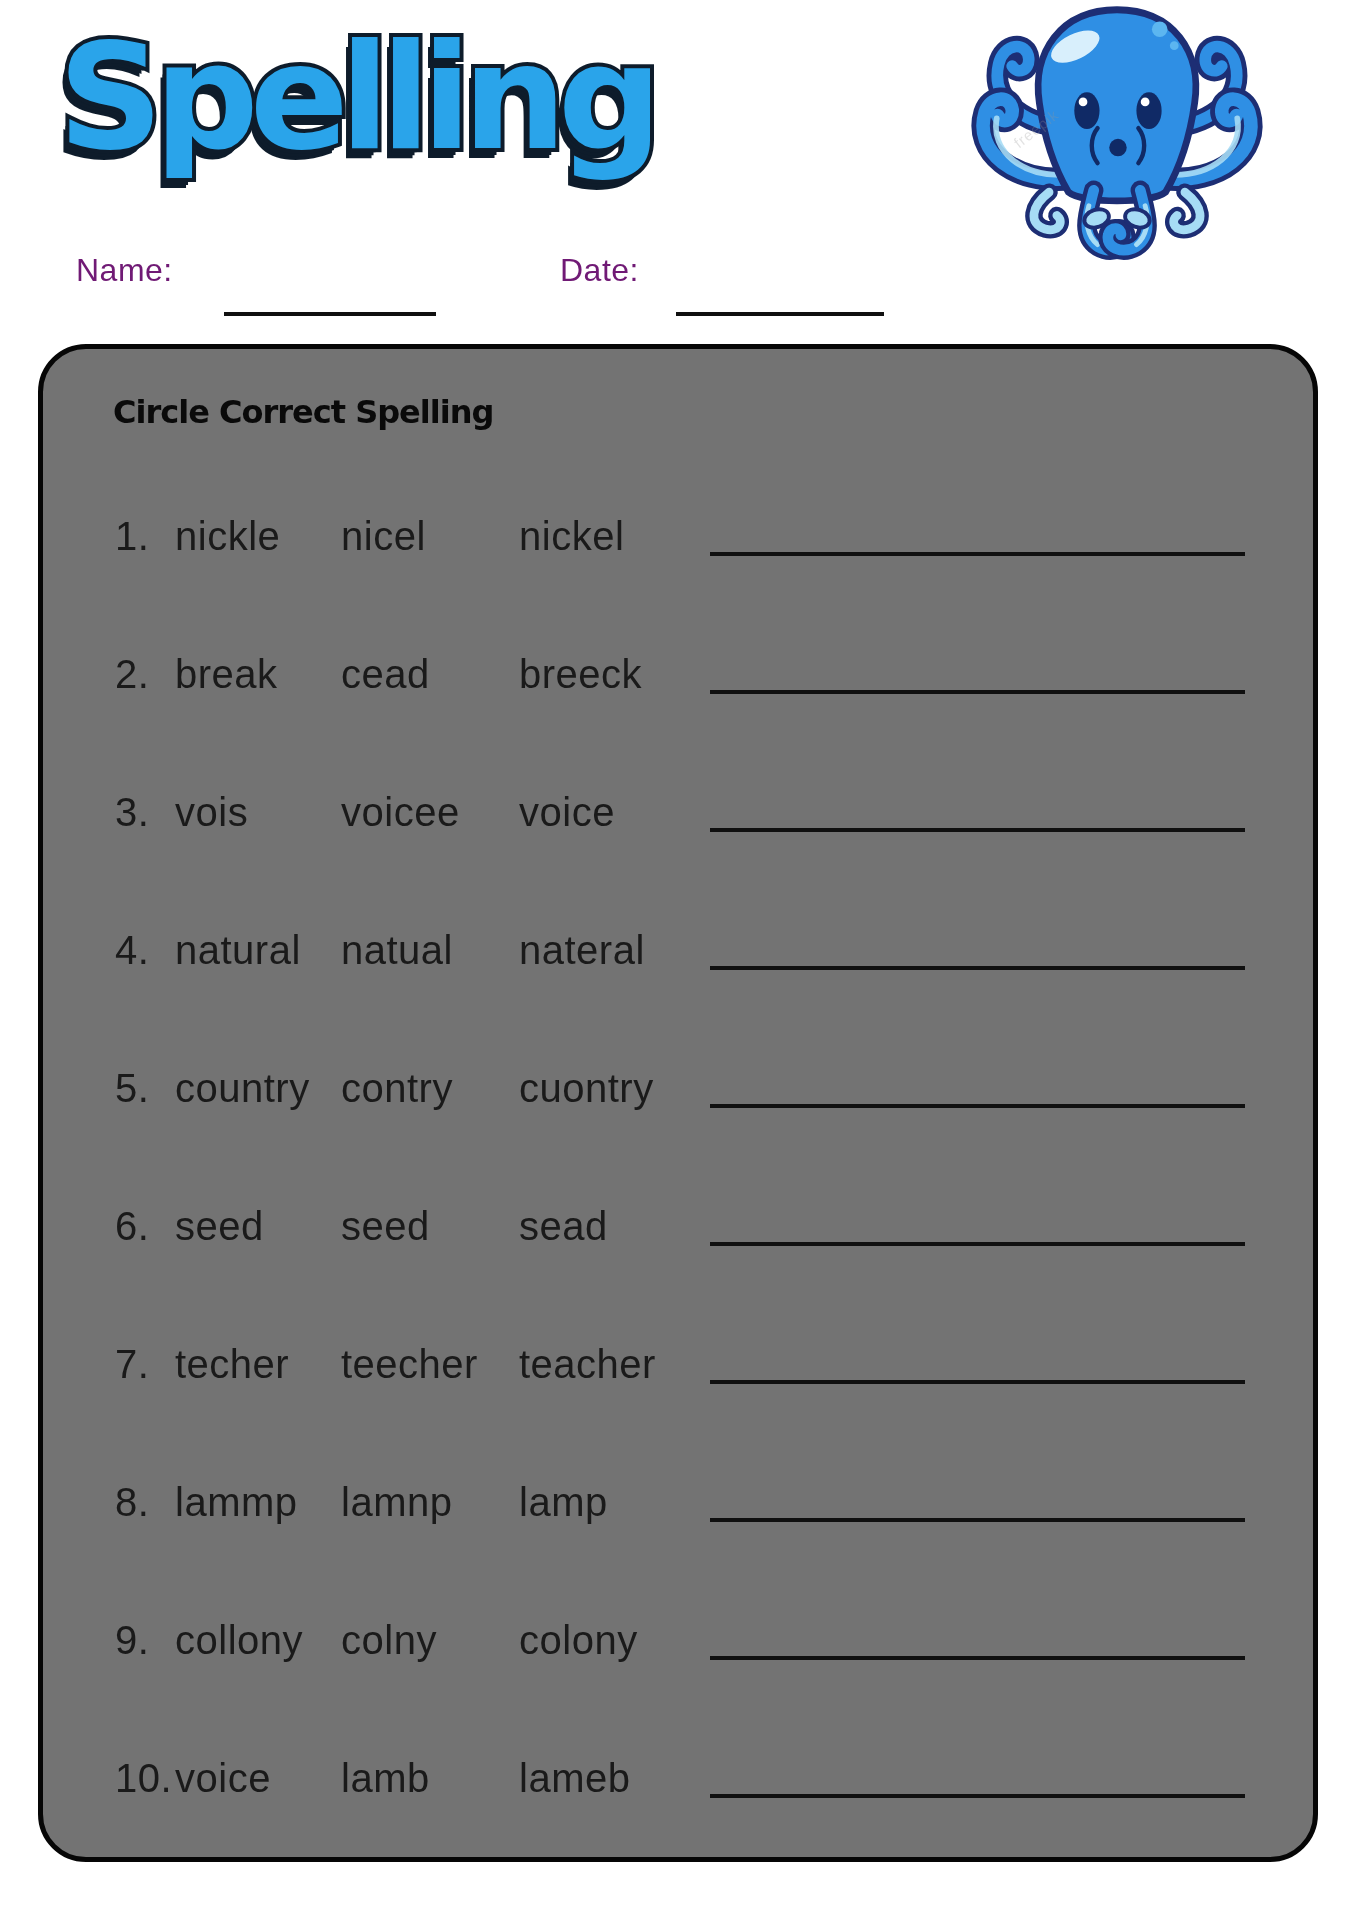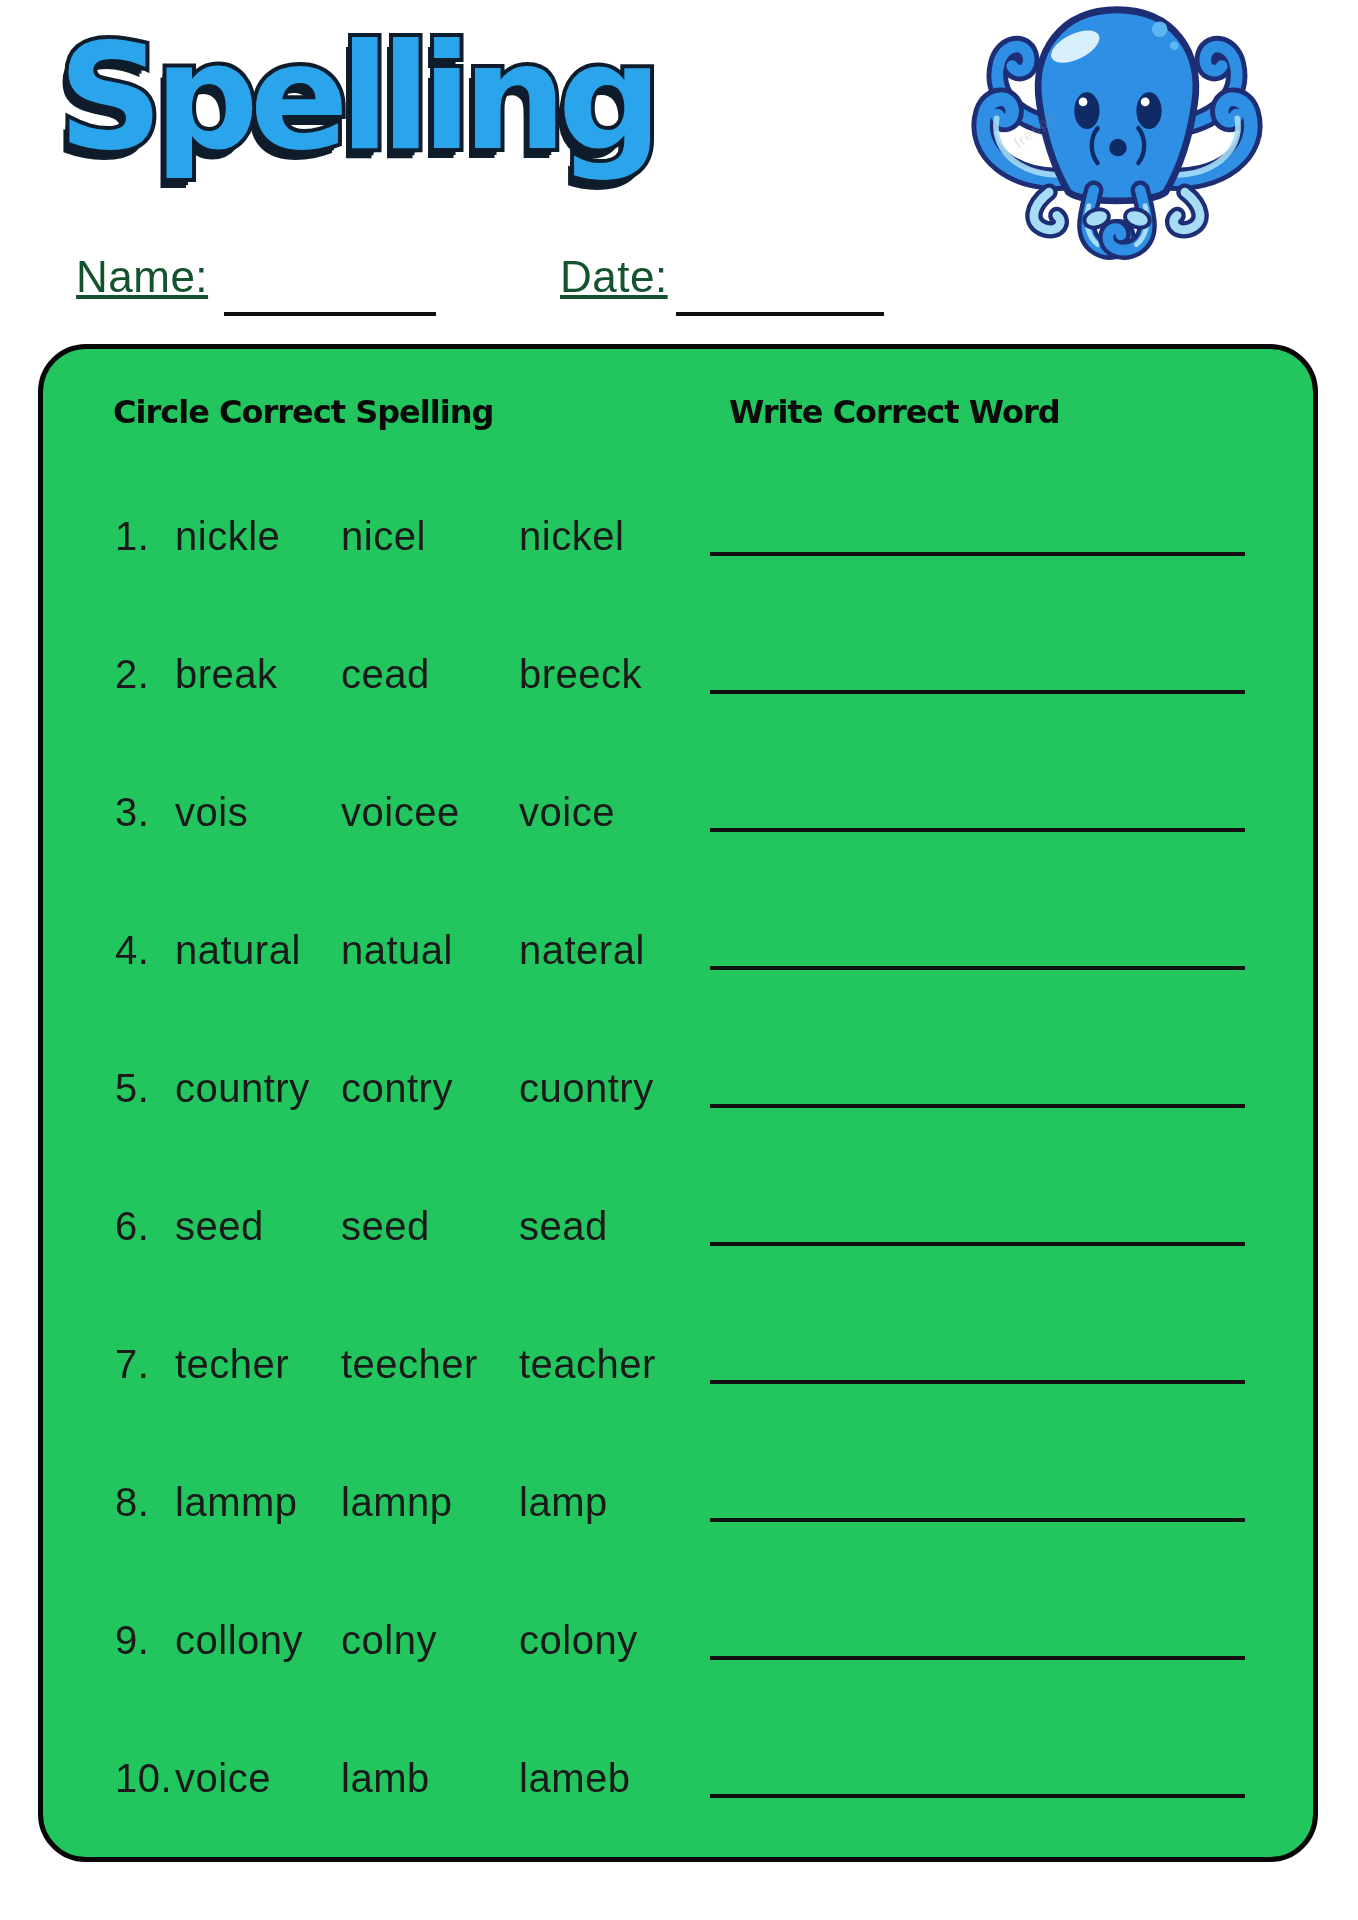--- a/index.html
+++ b/index.html
@@ -24,21 +24,21 @@
     paint-order:stroke fill;
     text-shadow:
       -2px 4px 0 #0e1c2b,
       -4px 7px 0 #0e1c2b,
       -6px 10px 0 #0e1c2b;
   }
 
   
   .field-label{
     position:absolute;top:252px;
-    font-size:44px;color:#14532d;letter-spacing:0.5px;text-decoration:underline;
+    font-size:32px;color:#701a75;letter-spacing:0.5px;
   }
   .name-label{left:76px;}
   .date-label{left:560px;}
   .write-line{
     position:absolute;border-bottom:4px solid #101010;height:44px;top:268px;
   }
   .name-line{left:224px;width:212px;}
   .date-line{left:676px;width:208px;}
 
   
@@ -47,21 +47,21 @@
     position:absolute;left:1010px;top:120px;
     font-size:15px;color:rgba(150,150,150,0.28);
     transform:rotate(-38deg);letter-spacing:1px;
   }
 
   
   .sheet{
     position:absolute;left:38px;top:344px;
     width:1280px;height:1518px;
     border:5px solid #060606;border-radius:48px;
-    background:#22c55e;box-sizing:border-box;
+    background:#737373;box-sizing:border-box;
   }
   .sheet-header{
     position:absolute;top:44px;margin:0;
     font-family:"DejaVu Sans",sans-serif;
     font-weight:800;font-size:32px;letter-spacing:-1px;color:#0a0a0a;
   }
   .sheet-header.left{left:70px;}
   .sheet-header.right{left:686px;}
 
   .rows{position:absolute;left:0;top:118px;width:100%;}
@@ -135,21 +135,20 @@
   </svg>
   <span class="octo-watermark">freepik</span>
 
   <span class="field-label name-label">Name:</span>
   <span class="write-line name-line"></span>
   <span class="field-label date-label">Date:</span>
   <span class="write-line date-line"></span>
 
   <div class="sheet">
     <h2 class="sheet-header left">Circle Correct Spelling</h2>
-    <h2 class="sheet-header right">Write Correct Word</h2>
     <div class="rows">
         <div class="row">
           <span class="cell cnum">1.</span>
           <span class="cell w1">nickle</span>
           <span class="cell w2">nicel</span>
           <span class="cell w3">nickel</span>
           <span class="blank"></span>
         </div>
         <div class="row">
           <span class="cell cnum">2.</span>

